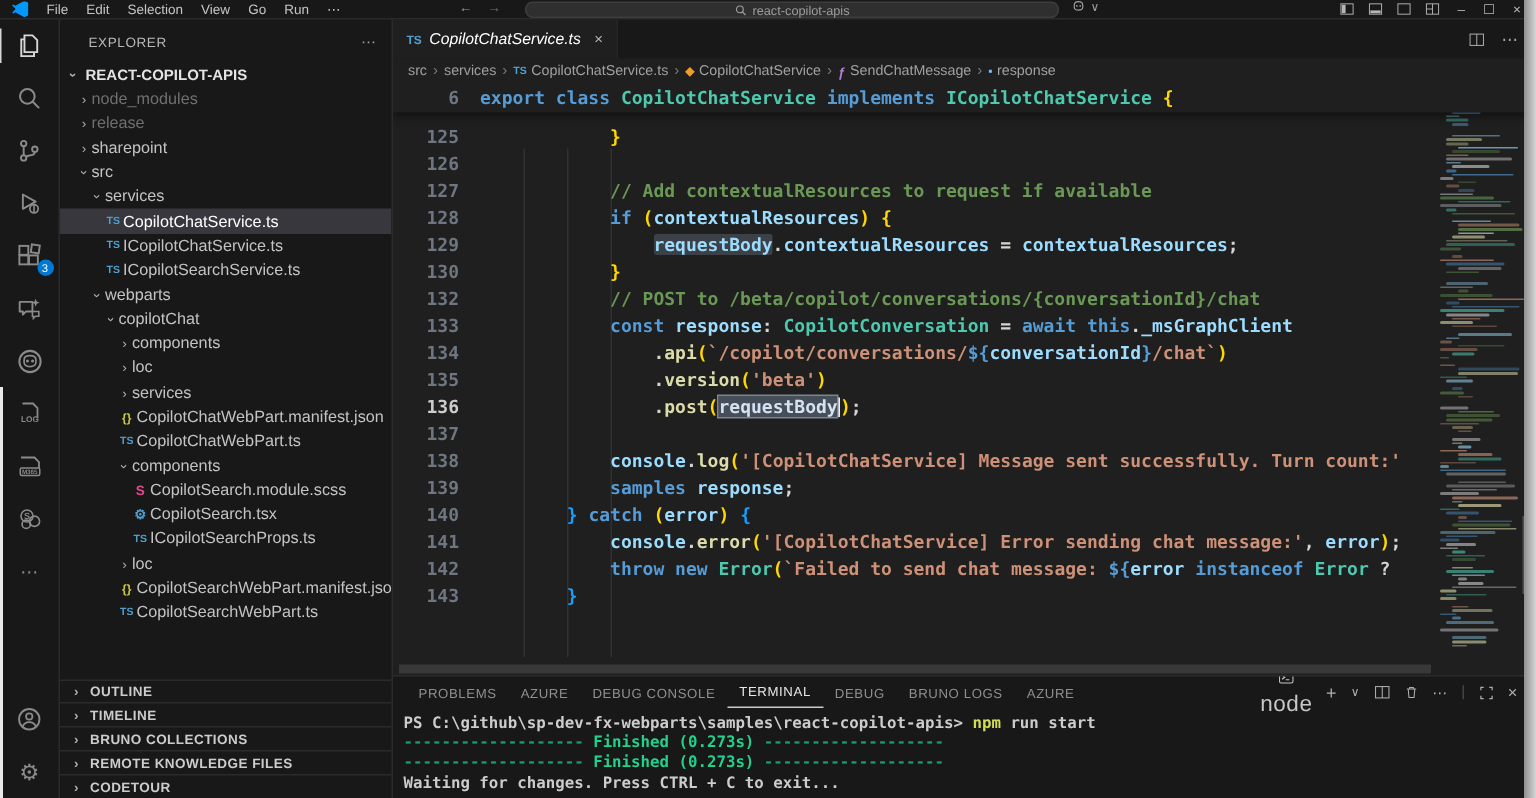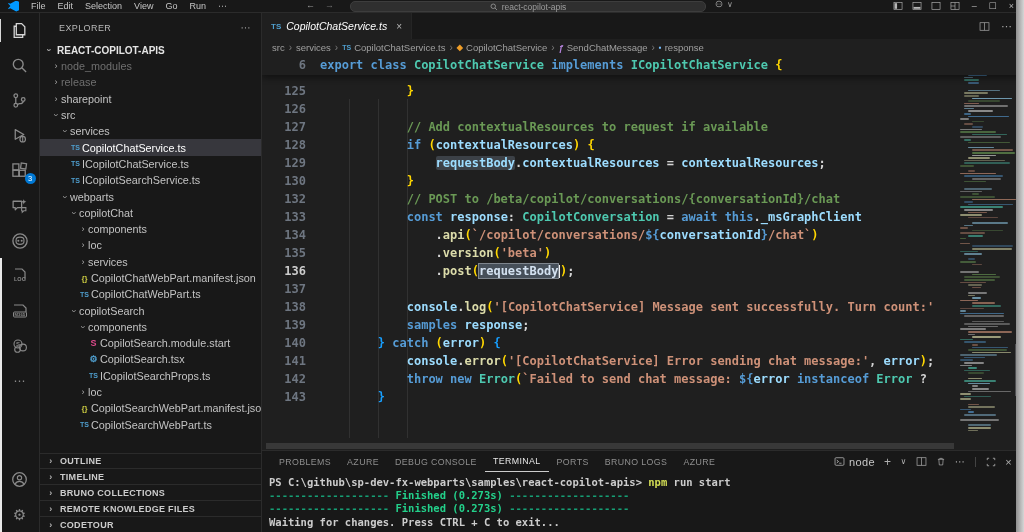--- a/index.html
+++ b/index.html
@@ -88,21 +88,21 @@
   .vscroll{ position:absolute; top:0; right:0; width:10px; bottom:0; z-index:4; }
   .vscroll .thumb{ position:absolute; top:288px; left:1px; width:8px; height:52px; background:#4f4f52; }
   .vscroll .mark{ position:absolute; left:3px; width:4px; height:3px; background:#9a9a9a; }
   .hscroll{ position:absolute; left:4px; bottom:1px; height:6px; width:688px; background:#424242; opacity:.75; z-index:4; }
   
   .panel{ height:82px; background:#181818; border-top:1px solid #2b2b2b; display:flex; flex-direction:column; overflow:hidden; }
   .panel-tabs{ height:21px; display:flex; align-items:center; padding-left:9px; gap:0; font-size:8.8px; color:#8f8f8f; letter-spacing:.4px;justify-content:space-between; }
   .ptab{ padding:0 8px; height:100%; display:flex; align-items:center; }
   .ptab.active{ color:#e7e7e7; border-bottom:1px solid #cccccc; }
   .panel-actions{ margin-left:auto; display:flex; align-items:center; gap:9px; padding-right:12px; color:#b0b0b0; font-size:10px; }
-  .panel-actions .nodelbl{ display:flex; align-items:center; gap:4px; font-size:11px; color:#c7c7c7; }
+  .panel-actions .nodelbl{ display:flex; align-items:center; gap:4px; font-size:15px; color:#c7c7c7;flex-direction:column; }
   .panel-actions .divider{ color:#4d4d4d; }
   .termbody{ flex:1; padding:4px 0 0 7px; font-family:"DejaVu Sans Mono","Liberation Mono",monospace;
     font-size:10.5px; font-weight:600; line-height:13.2px; white-space:pre; overflow:hidden; }
   .tk-tw{color:#cccccc} .tk-ty{color:#d3dd54} .tk-tg{color:#169e74} .tk-tbg{color:#23d18b}
   
   .rightstrip{ position:absolute; top:0; right:0; width:8px; height:532px;
     background:linear-gradient(90deg,#8f8f8f,#d6d6d6); z-index:9; }
   .leftsliver{ position:absolute; left:0; top:258px; bottom:0; width:2px; background:#e9e9e9; z-index:9; }
   svg{ display:block; }
 </style>
@@ -319,31 +319,27 @@
             <span>services</span>
           </div>
           <div class="trow" style="padding-left: 38px;">
             <span class="ficon json">{}</span>
             <span>CopilotChatWebPart.manifest.json</span>
           </div>
           <div class="trow" style="padding-left: 38px;">
             <span class="ficon ts">TS</span>
             <span>CopilotChatWebPart.ts</span>
           </div>
-          <div class="trow" style="padding-left: 29px;">
-            <span class="chev open">›</span>
-            <span>copilotSearch</span>
-          </div>
           <div class="trow" style="padding-left: 38px;">
             <span class="chev open">›</span>
             <span>components</span>
           </div>
           <div class="trow" style="padding-left: 47px;">
             <span class="ficon scss">S</span>
-            <span>CopilotSearch.module.start</span>
+            <span>CopilotSearch.module.scss</span>
           </div>
           <div class="trow" style="padding-left: 47px;">
             <span class="ficon react">⚙</span>
             <span>CopilotSearch.tsx</span>
           </div>
           <div class="trow" style="padding-left: 47px;">
             <span class="ficon ts">TS</span>
             <span>ICopilotSearchProps.ts</span>
           </div>
           <div class="trow" style="padding-left: 38px;">
@@ -610,21 +606,21 @@
         </div>
         <div class="hscroll"></div>
       </div>
 
       <div class="panel">
         <div class="panel-tabs" id="ptabs">
           <div class="ptab">PROBLEMS</div>
             <div class="ptab">AZURE</div>
             <div class="ptab">DEBUG CONSOLE</div>
             <div class="ptab active">TERMINAL</div>
-            <div class="ptab">PORTS</div>
+            <div class="ptab">DEBUG</div>
             <div class="ptab">BRUNO LOGS</div>
             <div class="ptab">AZURE</div>
             <div class="panel-actions">
             <span class="nodelbl">
               <svg width="11" height="11" viewBox="0 0 16 16">
                   <rect x="1.5" y="2.5" width="13" height="11" rx="1.5" fill="none" stroke="#c7c7c7"></rect>
                   <path d="M4 6l2.5 2L4 10" fill="none" stroke="#c7c7c7" stroke-width="1.2"></path>
                   <line x1="7.5" y1="10.5" x2="11" y2="10.5" stroke="#c7c7c7"></line>
                 </svg>
               <span>node</span>

